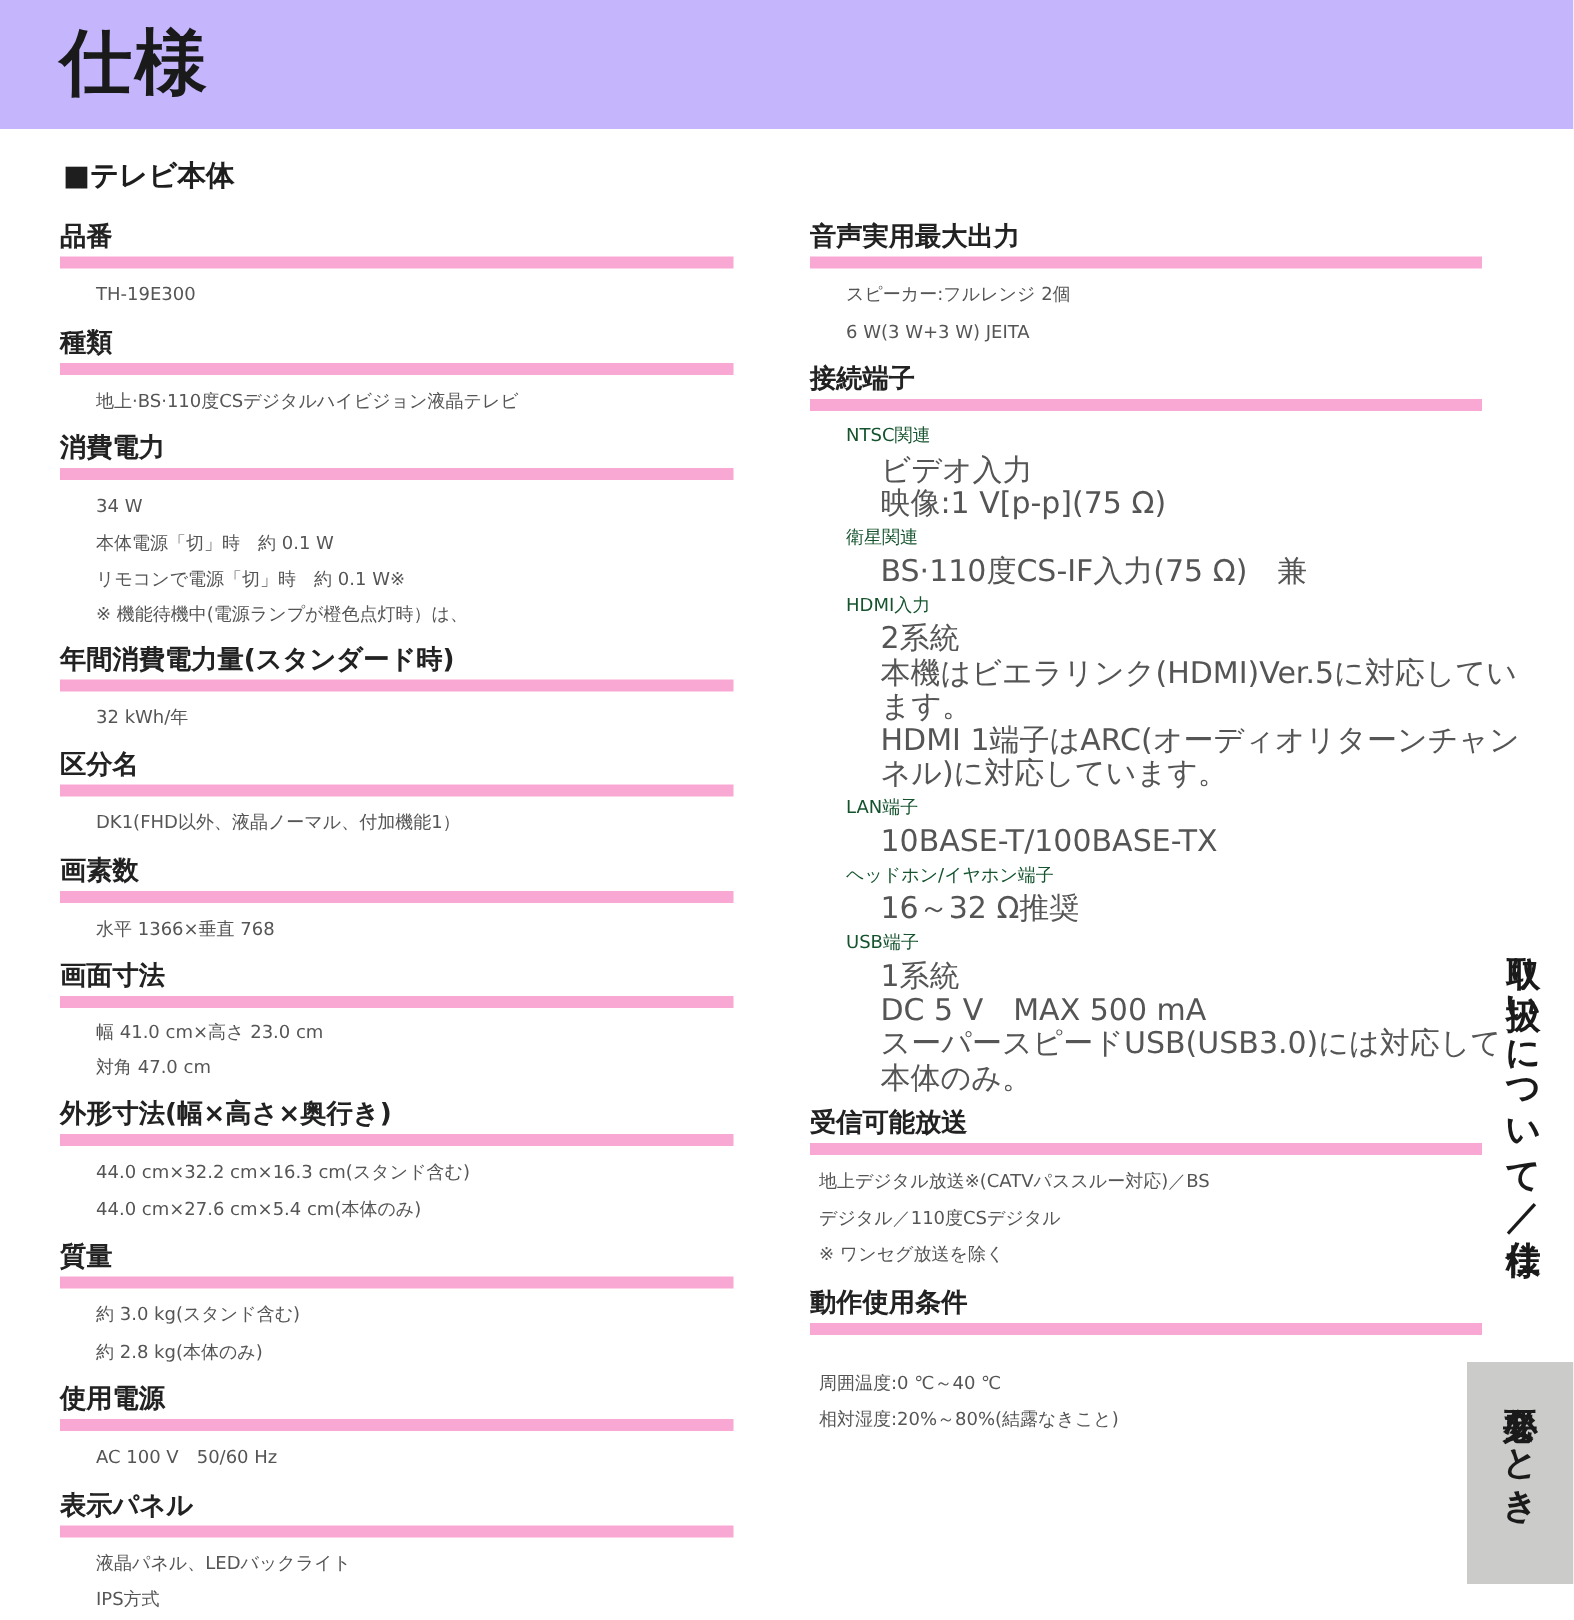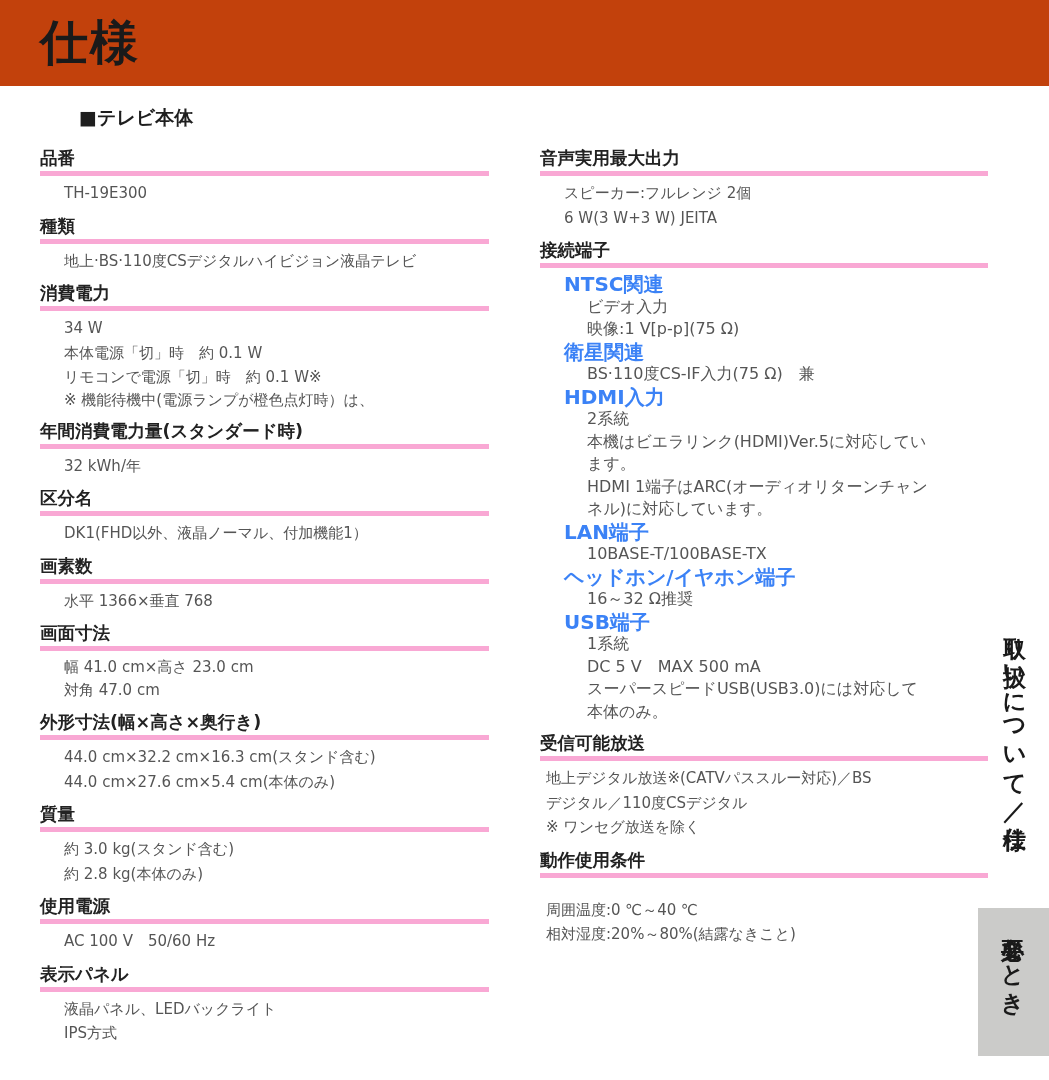--- a/index.html
+++ b/index.html
@@ -13,80 +13,79 @@
     position: relative;
     overflow: hidden;
     font-family: "DejaVu Sans", "Liberation Sans", sans-serif;
     color: #333;
   }
   .header-band {
     position: absolute;
     left: 0; top: 0;
     width: 1049px;
     height: 86px;
-    background: #c2410c;
+    background: #c4b5fd;
   }
   .page-title {
     position: absolute;
     left: 40px;
     top: 12px;
     font-size: 48px;
     font-weight: bold;
     color: #1a1a1a;
     letter-spacing: 2px;
     line-height: 60px;
   }
   .section-label {
     position: absolute;
     left: 42px;
     top: 104px;
     font-size: 19px;
     font-weight: bold;
     color: #1e1e1e;
     line-height: 26px;
-    margin-left: 37px;
   }
   .column {
     position: absolute;
     top: 146px;
   }
   .col-left { left: 40px; width: 449px; }
   .col-right { left: 540px; width: 448px; }
 
   .spec-block { margin: 0; }
   .spec-heading {
     font-size: 17.5px;
     font-weight: bold;
     color: #222;
     line-height: 24px;
     padding-bottom: 1px;
-    border-bottom: 5px solid #f9a8d4;
+    border-bottom: 8px solid #f9a8d4;
     margin-bottom: 5px;
   }
   .spec-line {
-    font-size: 15px;
+    font-size: 12px;
     color: #555;
     line-height: 24.5px;
     padding-left: 24px;
     white-space: nowrap;
   }
   .spec-line.hang {
     padding-left: 46px;
   }
   .block-gap { height: 8px; }
 
   .sub-heading {
-    font-size: 20px;
-    font-weight: bold;
-    color: #3b82f6;
+    font-size: 12px;
+    font-weight: normal;
+    color: #14532d;
     line-height: 22.5px;
     padding-left: 24px;
   }
   .sub-line {
-    font-size: 16px;
+    font-size: 20px;
     color: #555;
     line-height: 22.5px;
     padding-left: 47px;
     white-space: nowrap;
   }
 
   .side-tab-top {
     position: absolute;
     left: 990px;
     top: 620px;

